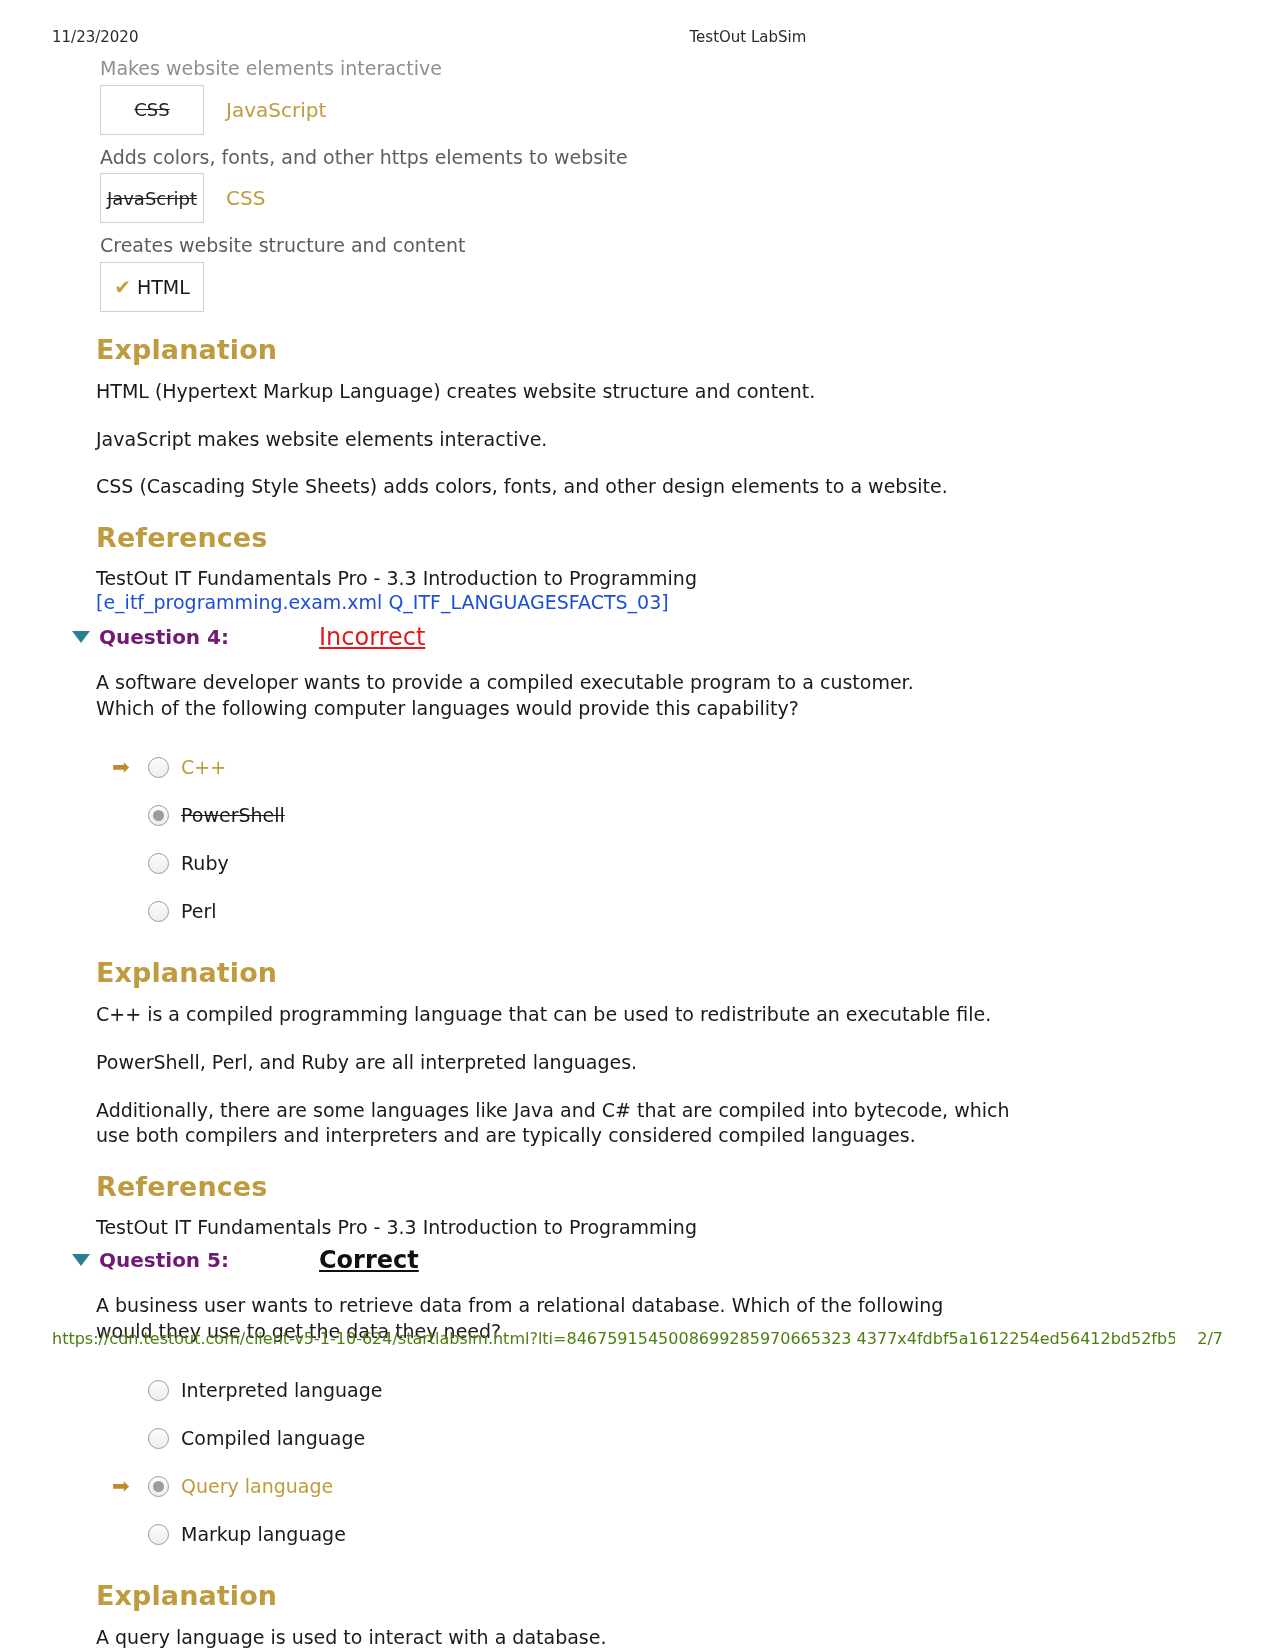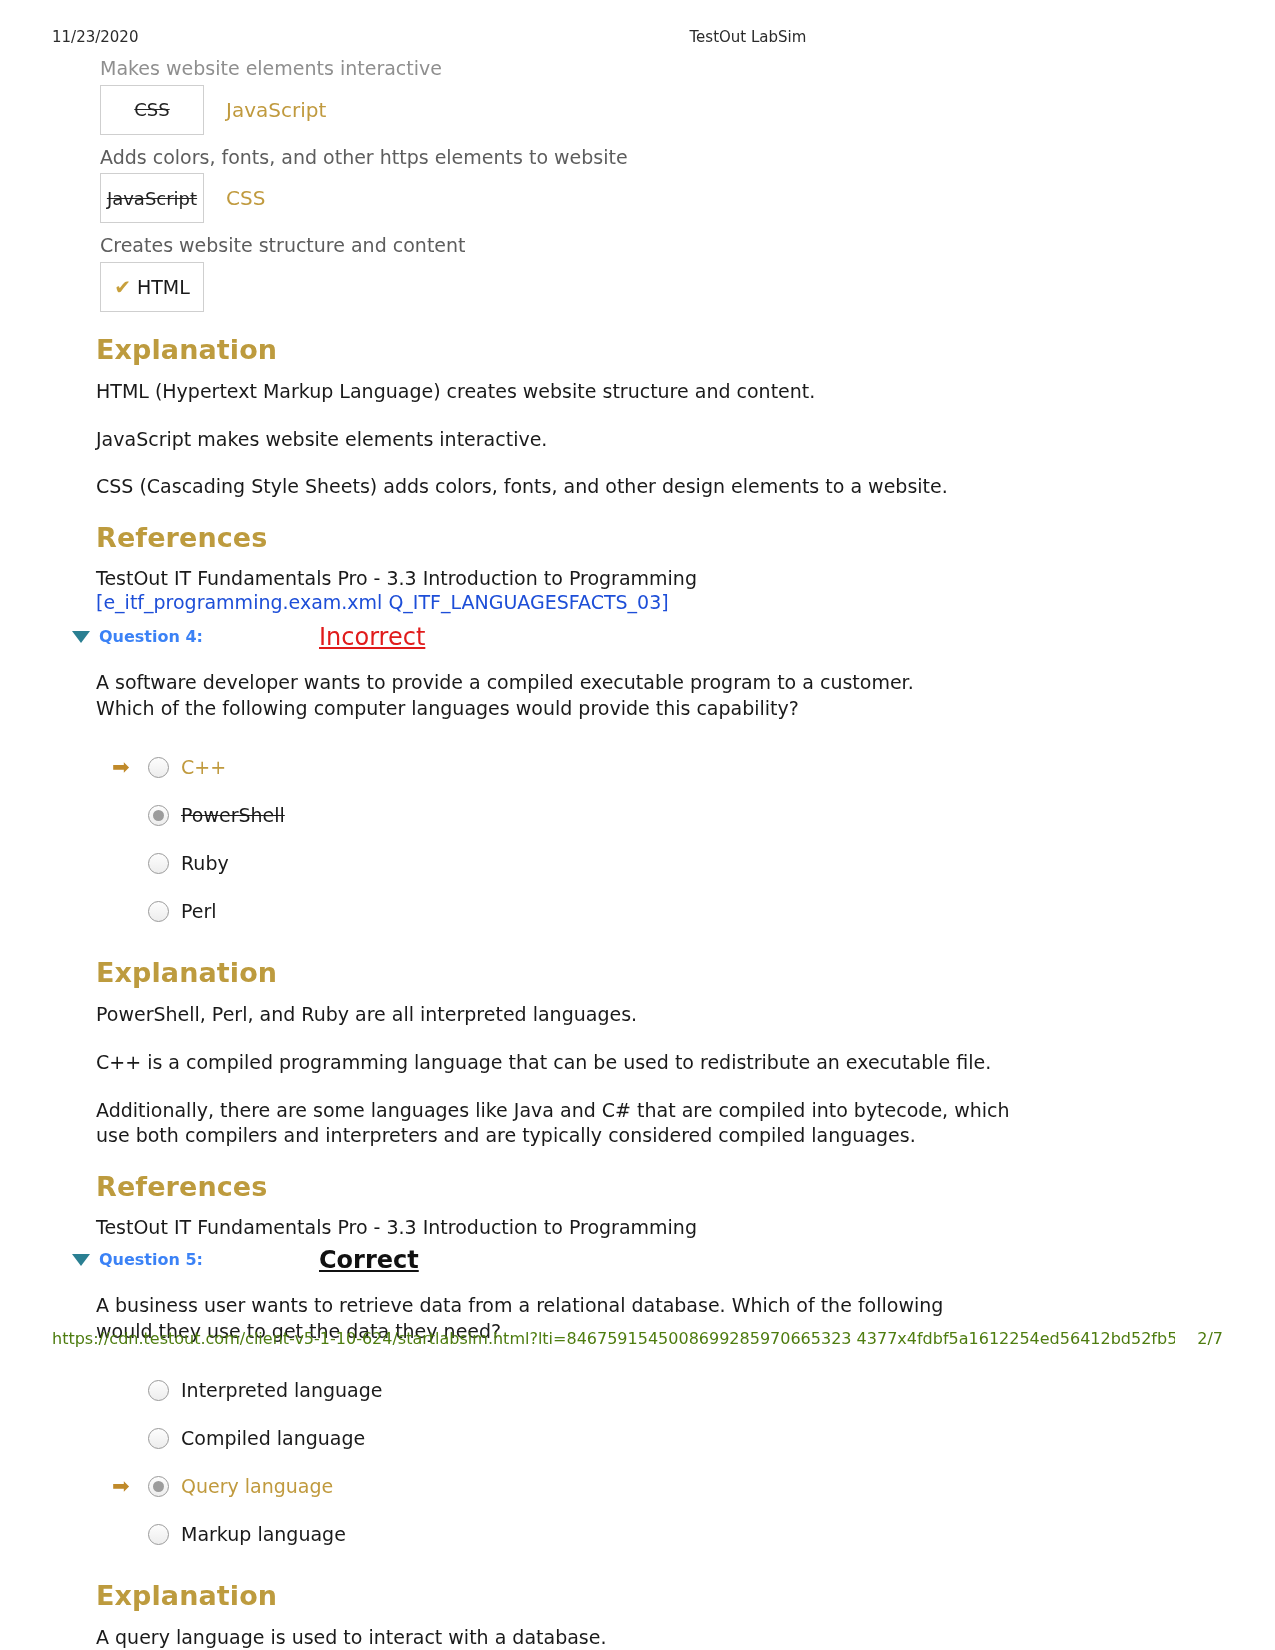--- a/index.html
+++ b/index.html
@@ -120,23 +120,23 @@
   }
   .triangle-toggle {
     width: 0; height: 0;
     border-left: 9px solid transparent;
     border-right: 9px solid transparent;
     border-top: 12px solid #2a7f92;
     margin-right: 9px;
     margin-left: 2px;
   }
   .q-label {
-    font-size: 16px;
+    font-size: 20px;
     font-weight: bold;
-    color: #3b82f6;
+    color: #701a75;
     width: 220px;
   }
   .q-status {
     font-size: 24px;
     text-decoration: underline;
   }
   .q-status.incorrect { color: #e01b1b; }
   .q-status.correct { color: #111111; font-weight: bold; }
 
   
@@ -283,22 +283,22 @@
           <span class="radio"></span>
           <span class="option-label">Ruby</span>
         </div>
         <div class="option-row">
           <span class="radio"></span>
           <span class="option-label">Perl</span>
         </div>
       </div>
 
       <h2 class="section-head">Explanation</h2>
+      <p class="body-text">C++ is a compiled programming language that can be used to redistribute an executable file.</p>
       <p class="body-text">PowerShell, Perl, and Ruby are all interpreted languages.</p>
-      <p class="body-text">C++ is a compiled programming language that can be used to redistribute an executable file.</p>
       <p class="body-text">Additionally, there are some languages like Java and C# that are compiled into bytecode, which use both compilers and interpreters and are typically considered compiled languages.</p>
 
       <h2 class="section-head">References</h2>
       <p class="ref-title">TestOut IT Fundamentals Pro - 3.3 Introduction to Programming</p>
     </div>
 
     <div>
       <div class="question-header">
         <span class="triangle-toggle"></span>
         <span class="q-label">Question 5:</span>

